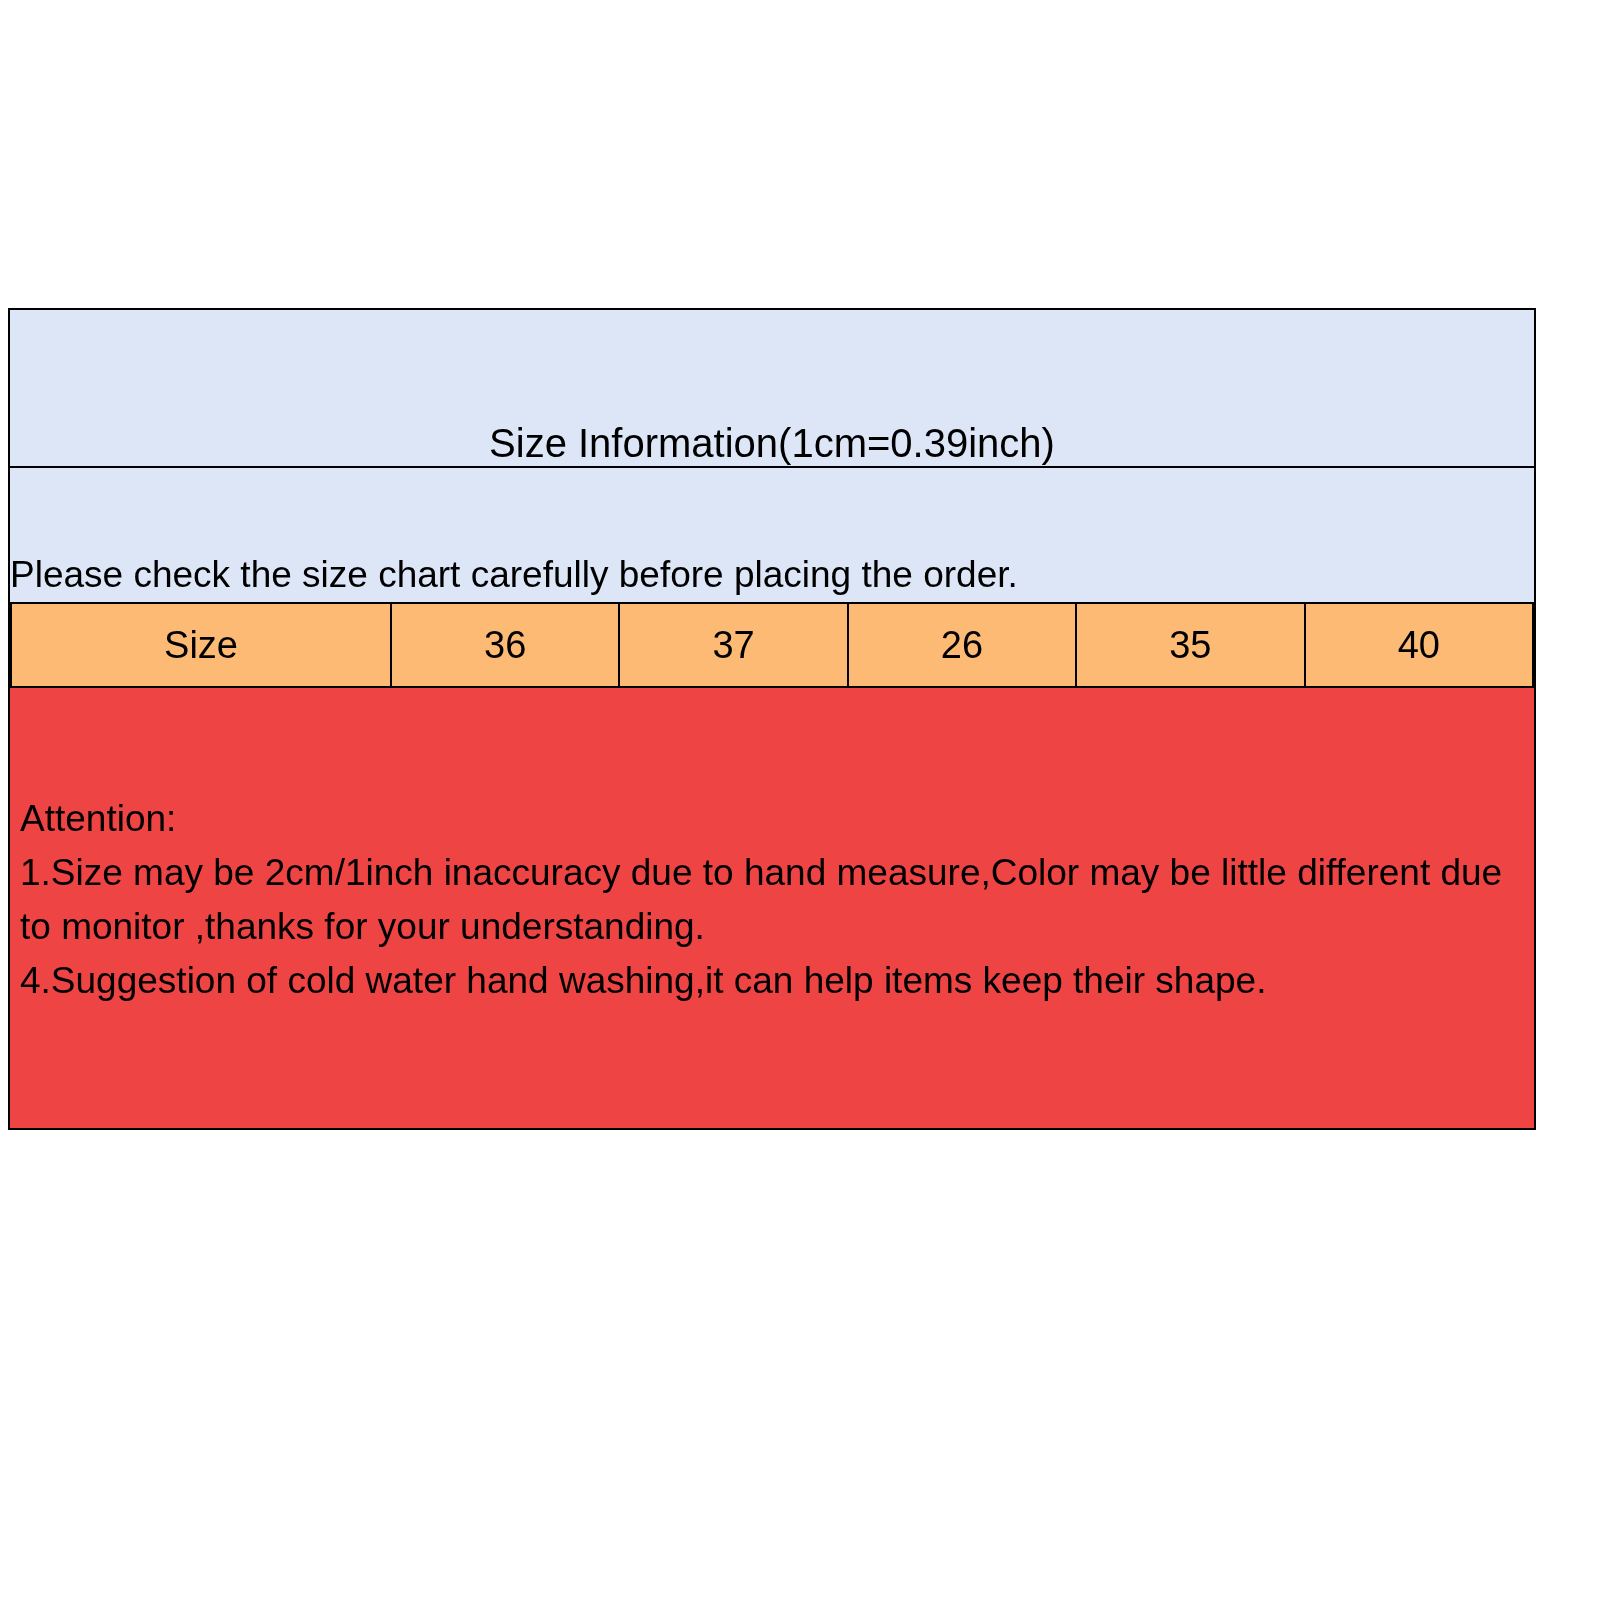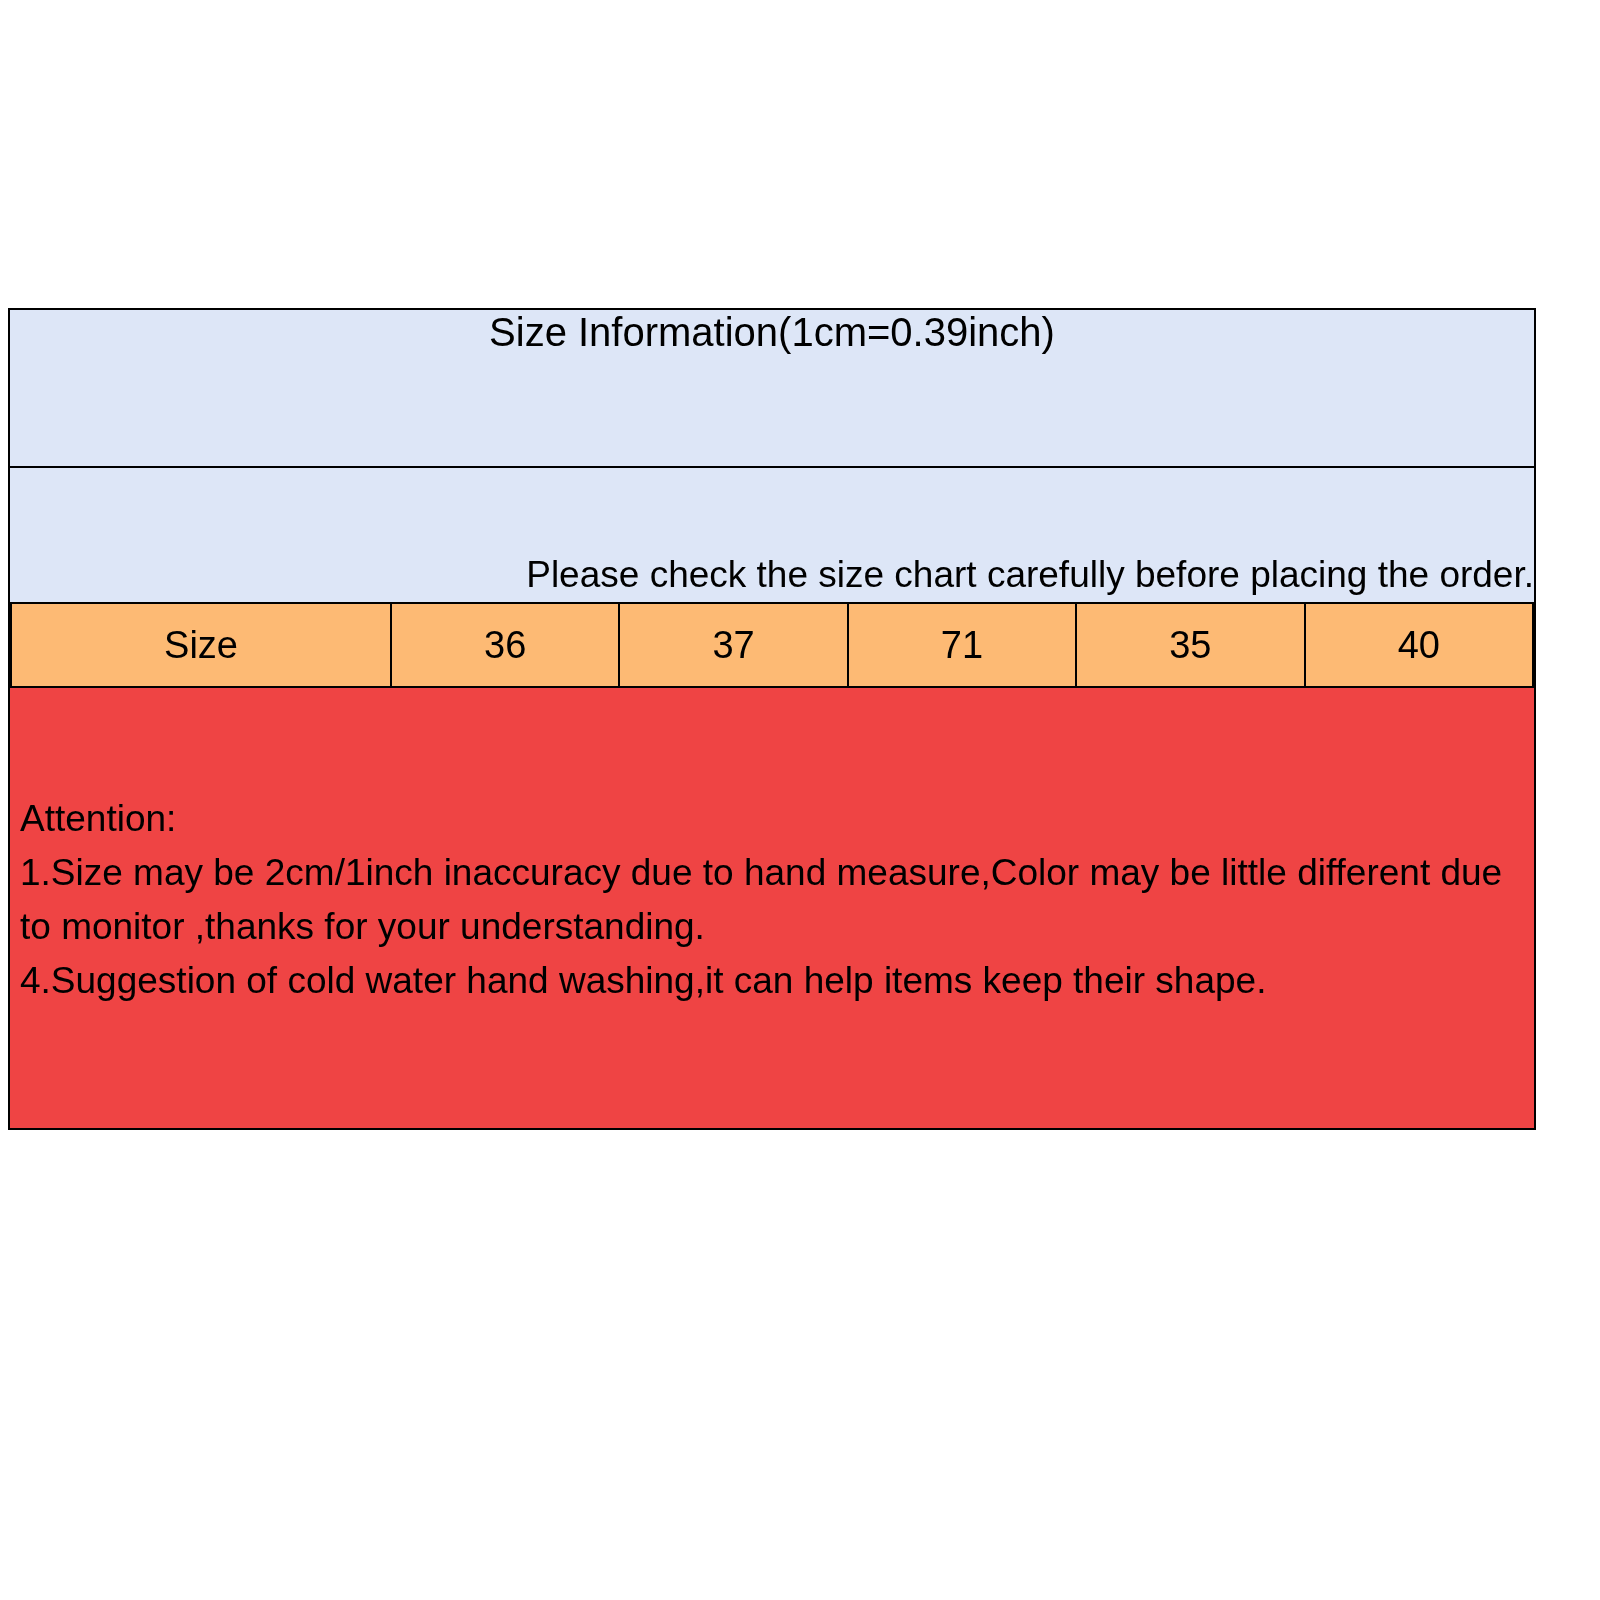--- a/index.html
+++ b/index.html
@@ -21,34 +21,34 @@
     width: 1528px;
     border: 2px solid #000000;
     box-sizing: border-box;
     background: #dde6f7;
   }
   .title-row {
     border-bottom: 2px solid #000000;
     background: #dde6f7;
     height: 156px;
     display: flex;
-    align-items: flex-start;
+    align-items: flex-end;
     justify-content: center;
   }
   .title-text {
     font-size: 40px;
     color: #000000;
     text-align: center;
   }
   .note-row {
     background: #dde6f7;
     height: 134px;
     display: flex;
     align-items: flex-end;
-    justify-content: flex-end;
+    justify-content: flex-start;
     padding-bottom: 6px;
     box-sizing: border-box;
   }
   .note-text {
     font-size: 37px;
     text-align: center;
   }
   table.size-table {
     border-collapse: collapse;
     width: 100%;
@@ -90,21 +90,21 @@
   <div class="note-row">
     <div class="note-text">Please check the size chart carefully before placing the order.</div>
   </div>
 
   <table class="size-table">
     <tbody>
       <tr>
         <td class="label-cell">Size</td>
         <td>36</td>
         <td>37</td>
-        <td>71</td>
+        <td>26</td>
         <td>35</td>
         <td>40</td>
       </tr>
     </tbody>
   </table>
 
   <div class="attention-block">
     <div class="attention-line">Attention:</div>
     <div class="attention-line">1.Size may be 2cm/1inch inaccuracy due to hand measure,Color may be little different due to monitor ,thanks for your understanding.</div>
     <div class="attention-line">4.Suggestion of cold water hand washing,it can help items keep their shape.</div>

